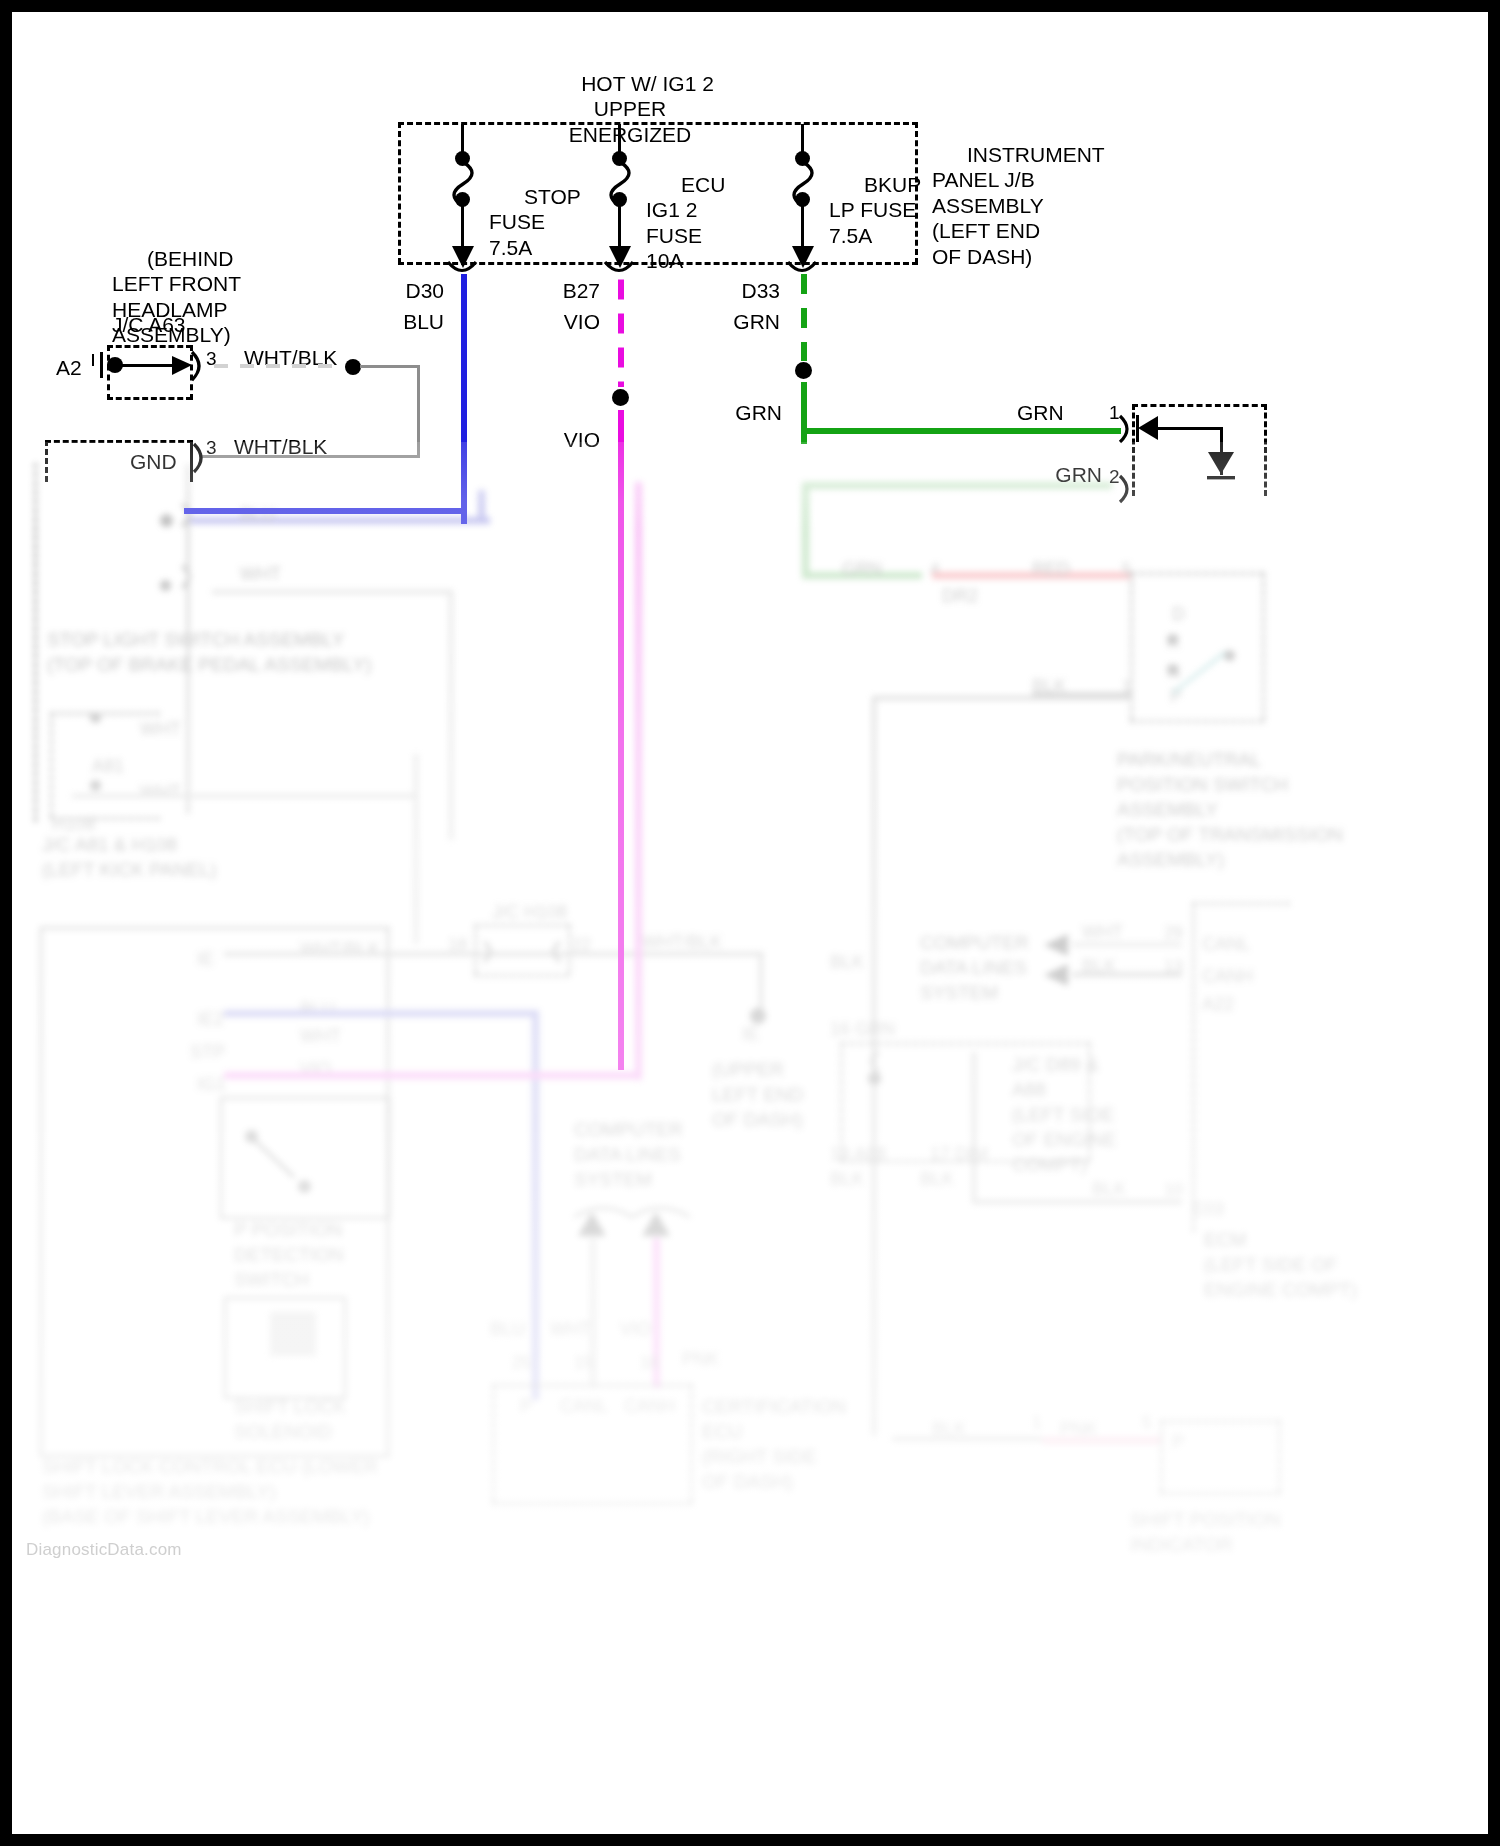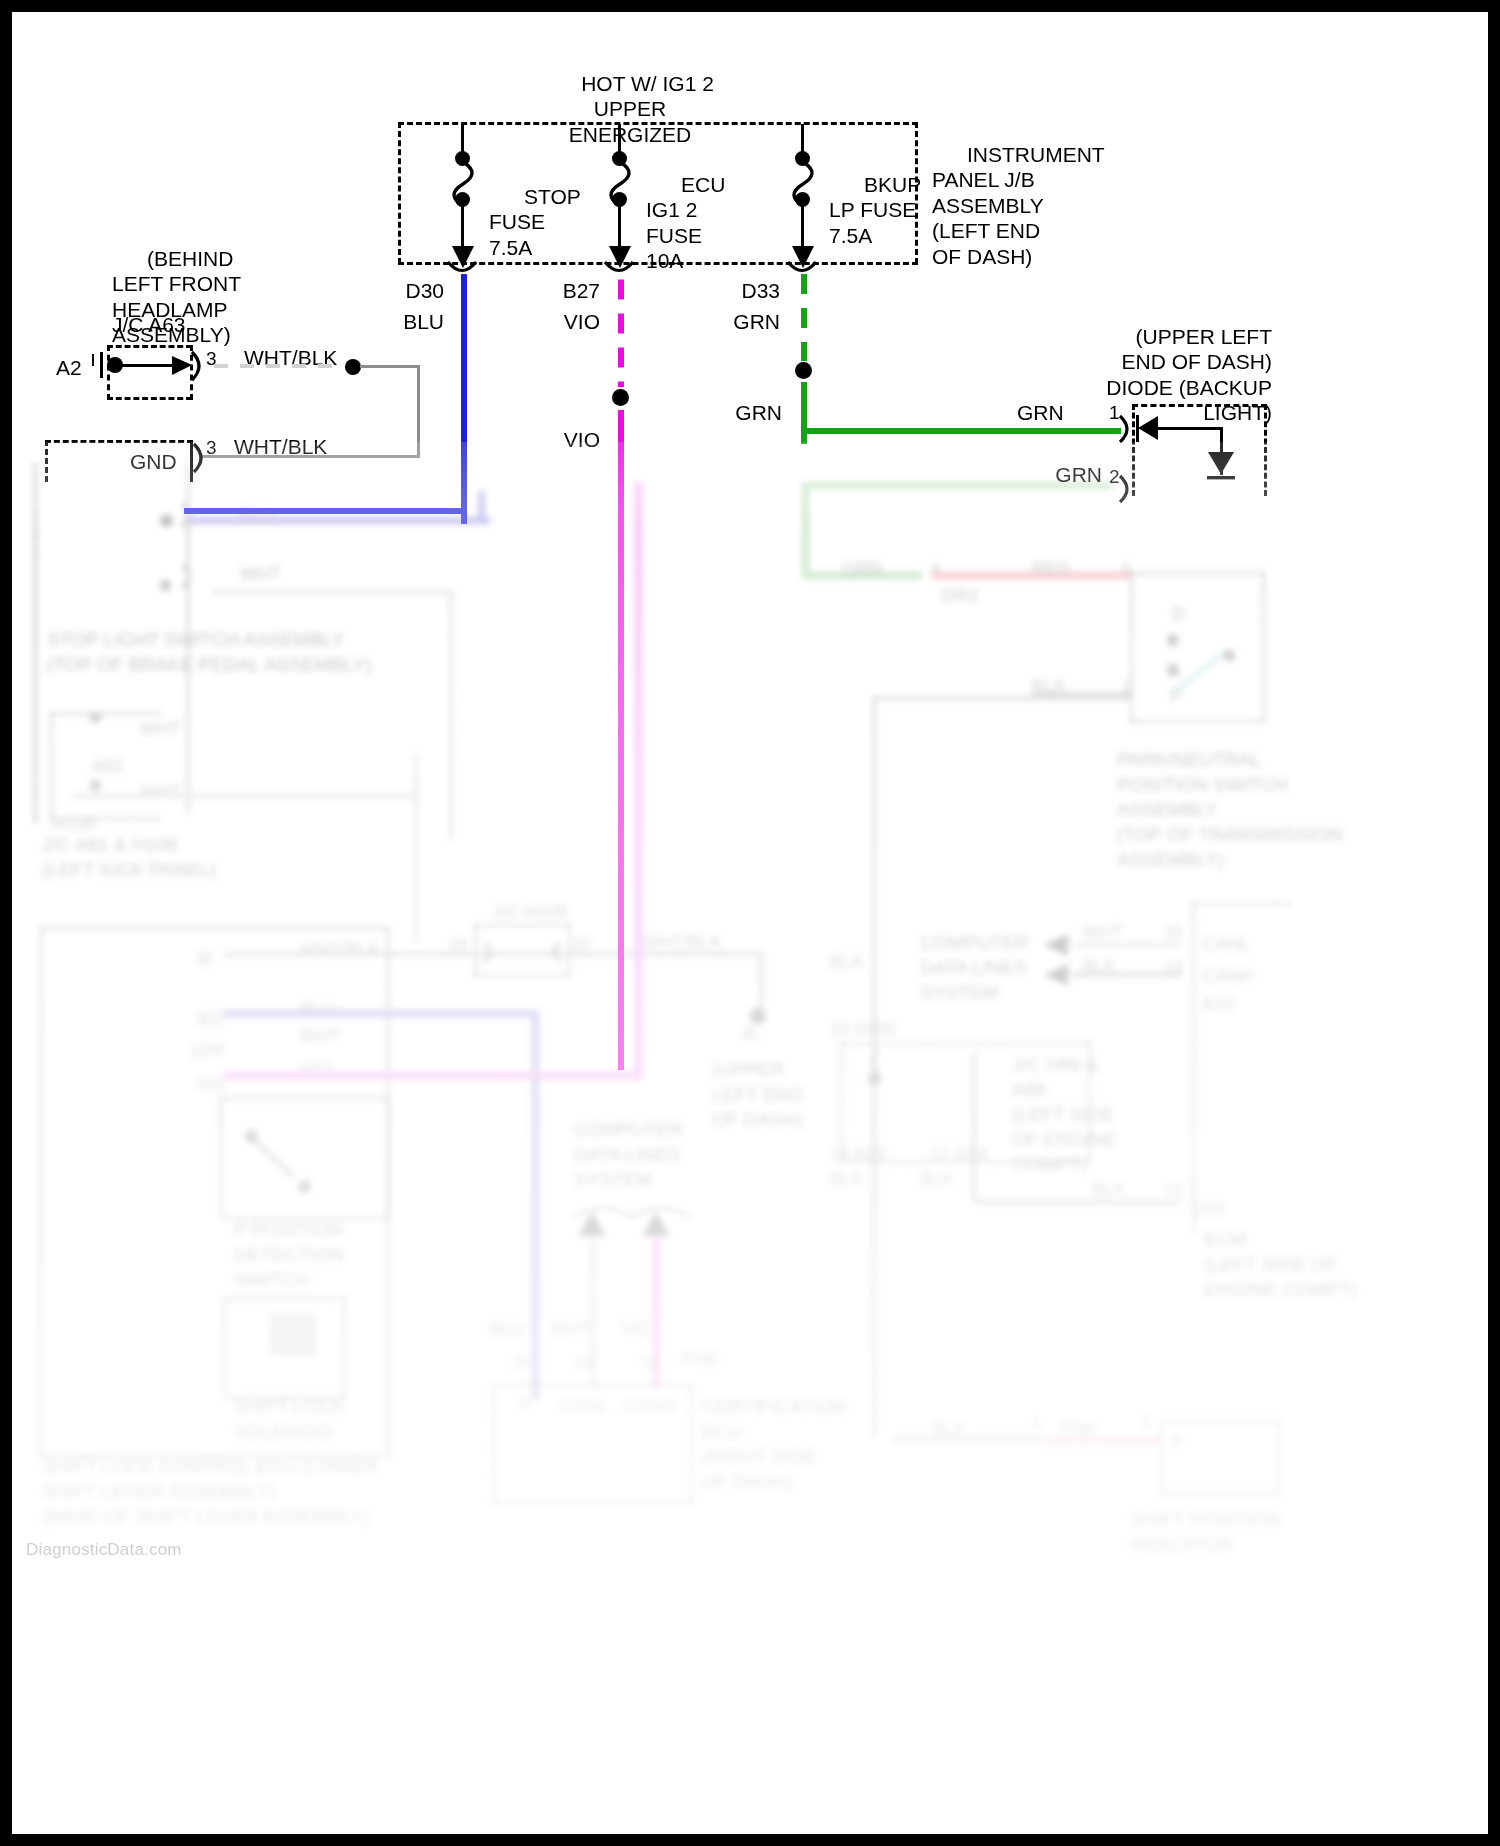--- a/index.html
+++ b/index.html
@@ -445,23 +445,20 @@
     <div class="dash-h" style="left:33px;top:428px;width:148px;"></div>
     <div class="dash-v" style="left:33px;top:428px;height:42px;"></div>
     <div class="txt" style="left:118px;top:437px;">GND</div>
     <div class="sol-v" style="left:178px;top:428px;height:42px;width:3px;"></div>
     <svg style="left:180px;top:430px;" width="22" height="32">
       <path d="M2,2 q14,14 0,28" stroke="#000" stroke-width="3.2" fill="none"></path>
     </svg>
     <div class="txt" style="left:194px;top:423px;font-size:19px;">3</div>
     <div class="txt" style="left:222px;top:422px;">WHT/BLK</div>
 
-    <div class="txt r" style="left:1020px;top:286px;width:240px;">
-      <span>(UPPER LEFT</span><br><span>END OF DASH)</span><br><span>DIODE (BACKUP</span><br><span>LIGHT)</span>
-    </div>
     <div class="dash-h" style="left:1120px;top:392px;width:135px;"></div>
     <div class="dash-v" style="left:1252px;top:392px;height:92px;"></div>
     <div class="dash-v" style="left:1120px;top:392px;height:92px;"></div>
     <div class="txt" style="left:1097px;top:388px;font-size:19px;">1</div>
     <svg style="left:1106px;top:402px;" width="22" height="30">
       <path d="M2,2 q14,13 0,26" stroke="#000" stroke-width="3.2" fill="none"></path>
     </svg>
     <svg style="left:1122px;top:402px;" width="30" height="30">
       <polygon points="24,2 24,26 4,14" fill="#000"></polygon>
       <rect x="2" y="1" width="3" height="27" fill="#000"></rect>

